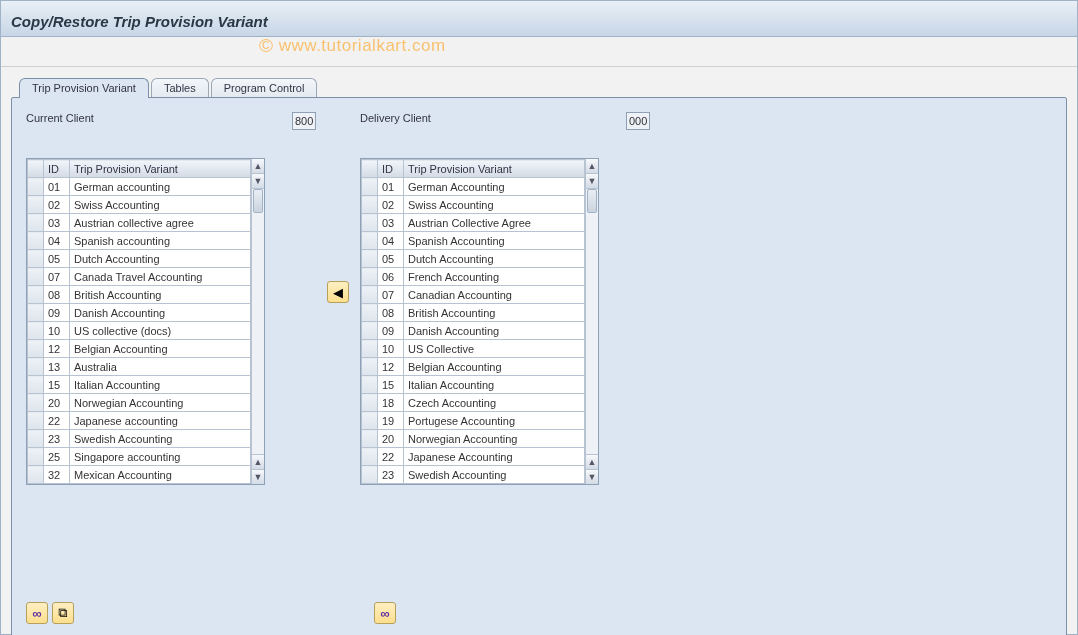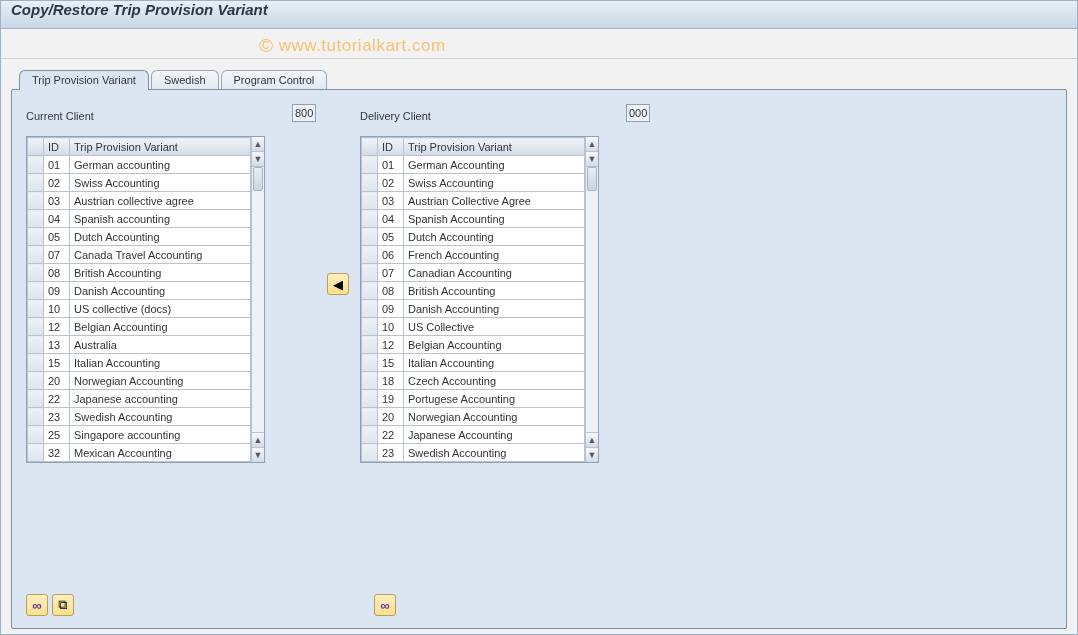--- a/index.html
+++ b/index.html
@@ -5,24 +5,24 @@
   * { box-sizing: border-box; }
   html, body {
     margin: 0; padding: 0;
     width: 1078px; height: 635px;
     font-family: Arial, Helvetica, sans-serif;
     font-size: 11px;
     background: #f2f2f2;
     overflow: hidden;
   }
   .title-bar {
-    height: 28px;
+    height: 36px;
     background: linear-gradient(#e9eff6, #c7d6e6);
     border-bottom: 1px solid #9fb2c7;
-    padding: 0 10px 0 10px;
+    padding: 12px 10px 0 10px;
     position: relative;
   }
   .title-bar h1 {
     margin: 0;
     font-size: 15px;
     font-style: italic;
     font-weight: bold;
     color: #2a3744;
   }
   .watermark {
@@ -81,23 +81,23 @@
   .panel-columns {
     display: flex;
     align-items: flex-start;
   }
   .pane {
     display: flex;
     flex-direction: column;
   }
   .pane-header {
     display: flex;
-    align-items: flex-end;
+    align-items: flex-start;
     width: 290px;
-    margin-bottom: 14px;
+    margin-bottom: 28px;
     gap: 24px;
   }
   .pane-header .lbl {
     color: #334;
   }
   .pane-header .field-wrap {
     margin-left: auto;
   }
   input.readonly-field {
     width: 24px;
@@ -234,21 +234,21 @@
 <div class="outer-frame">
   <div class="title-bar">
     <h1>Copy/Restore Trip Provision Variant</h1>
     <div class="watermark"><span class="c">©</span> <span>www.tutorialkart.com</span></div>
   </div>
   <div class="toolbar-spacer"></div>
 
   <div class="content-area">
     <div class="tabstrip">
       <div class="tab active">Trip Provision Variant</div>
-      <div class="tab">Swedish</div>
+      <div class="tab">Tables</div>
       <div class="tab">Program Control</div>
     </div>
 
     <div class="tab-panel">
       <div class="panel-columns">
 
         <div class="pane">
           <div class="pane-header">
             <span class="lbl">Current Client</span>
             <span class="field-wrap">

